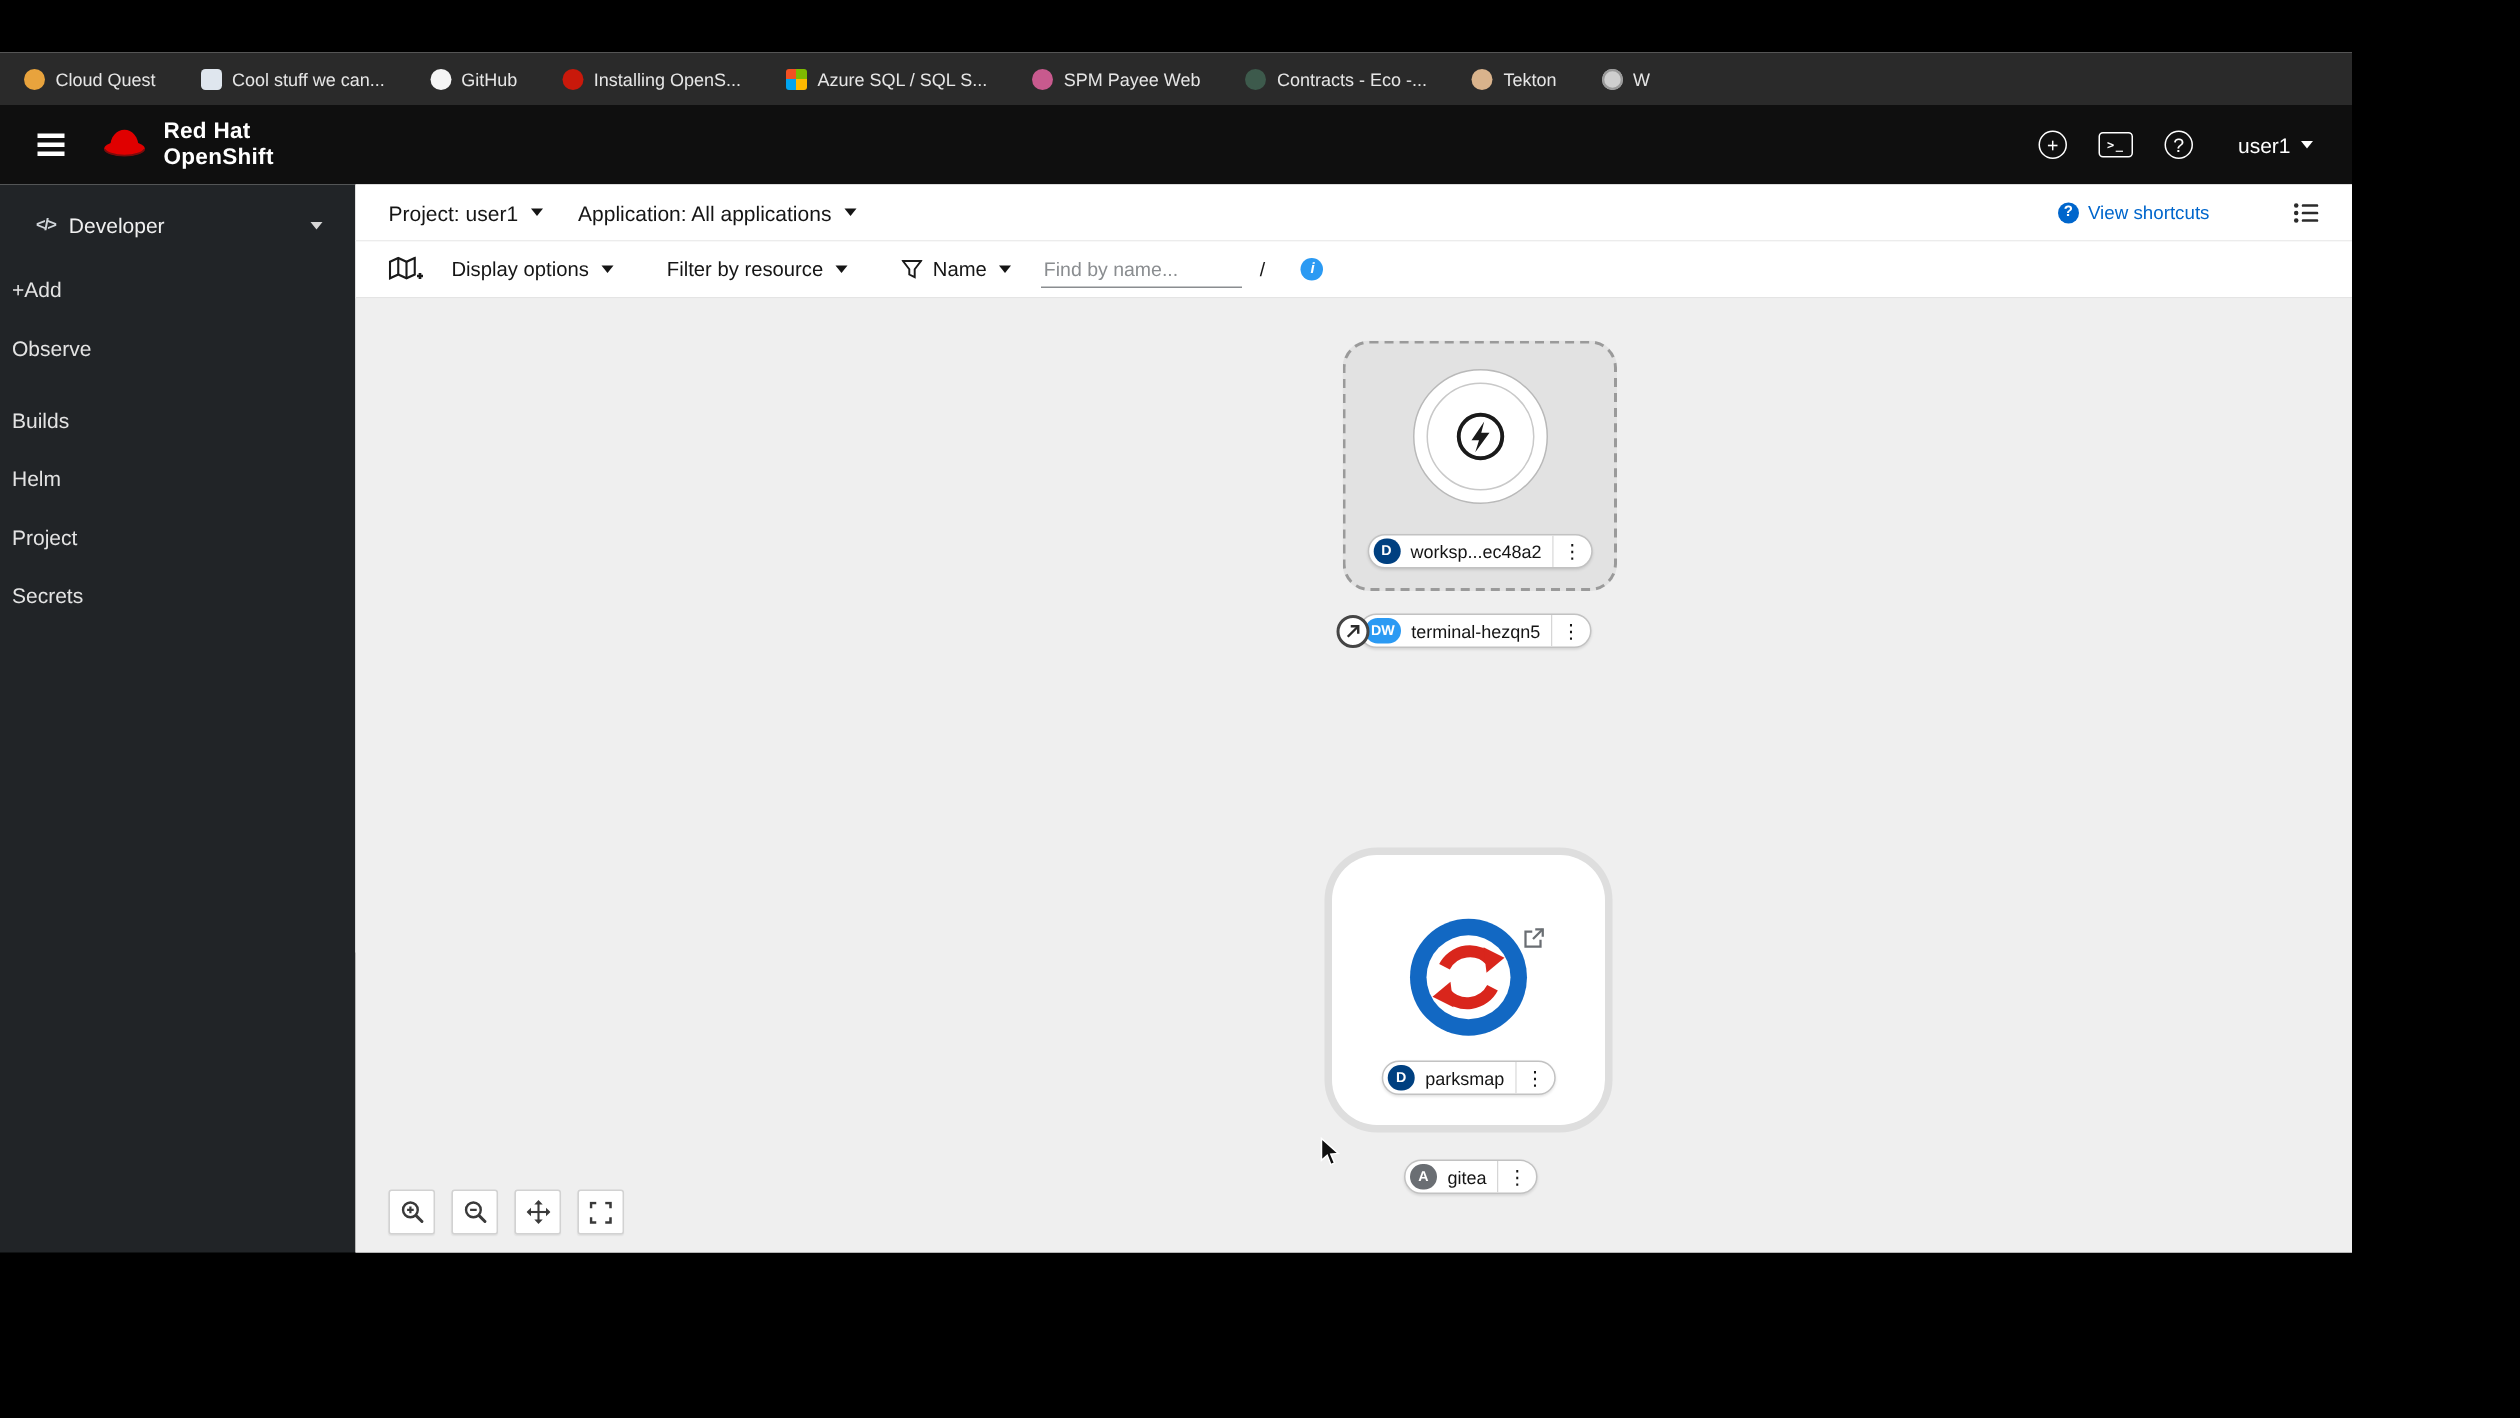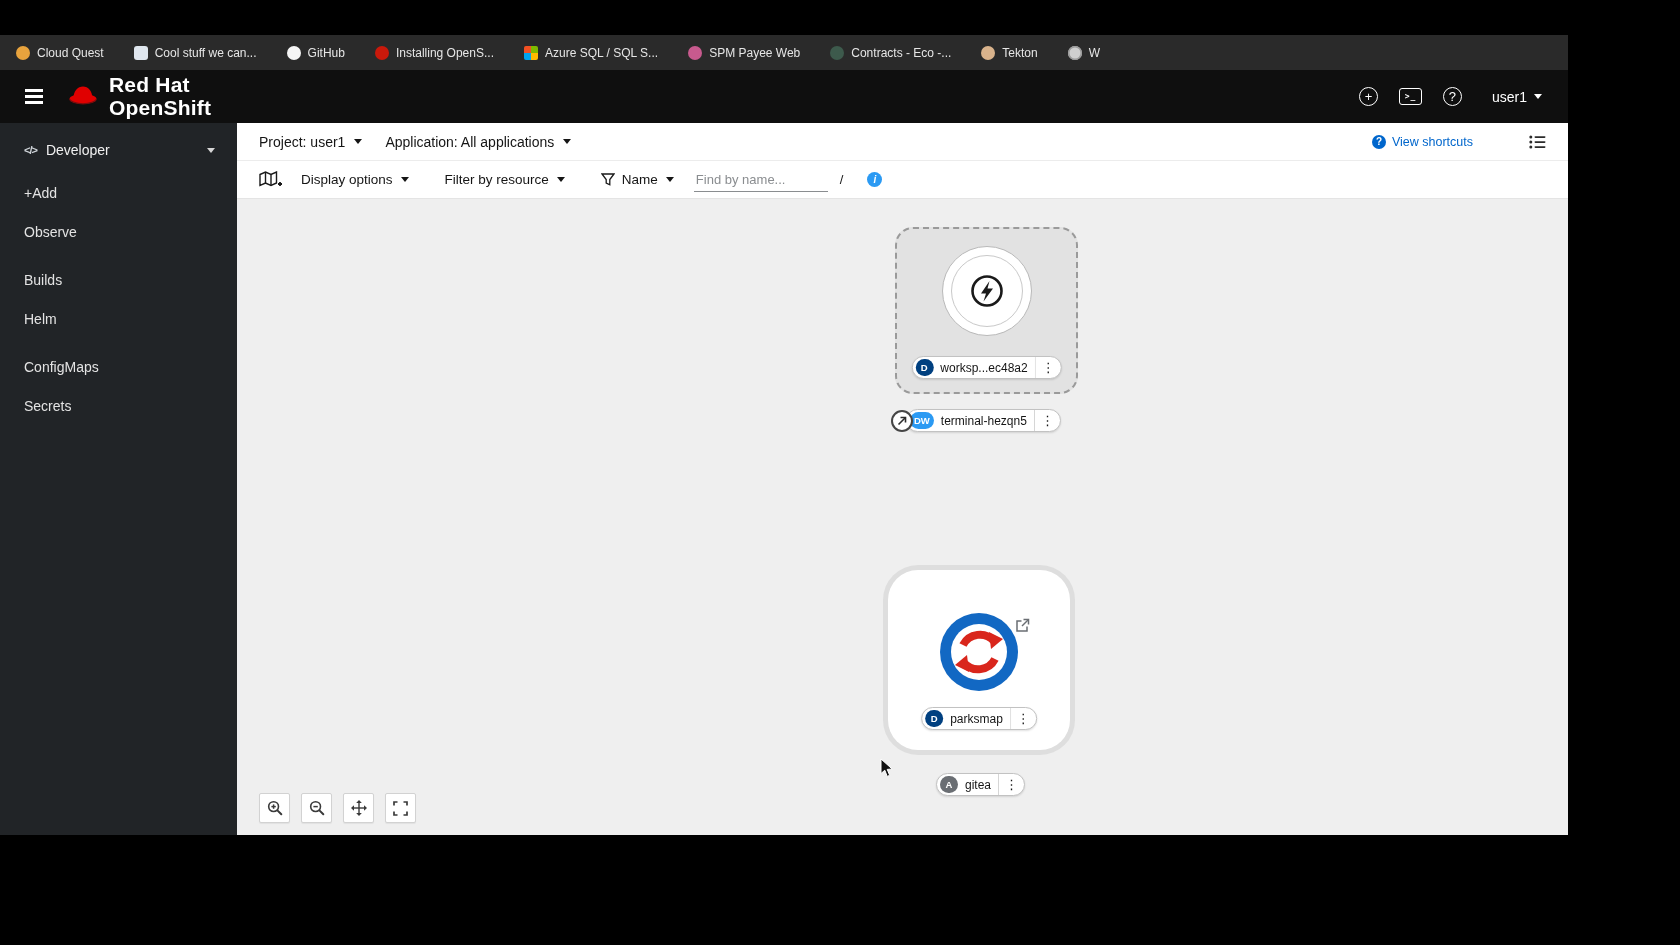--- a/index.html
+++ b/index.html
@@ -26,37 +26,37 @@
   .ic-globe .bm-icon{background:#cfcfcf;border-radius:50%;box-shadow:inset 0 0 0 1.5px #9a9a9a;}
 
   
   .masthead{position:absolute;top:35px;left:0;width:100%;height:53px;background:#0f0f0f;
     display:flex;align-items:center;padding:0 26px 0 16px;box-sizing:border-box;color:#fff;}
   .burger-btn{width:36px;height:36px;display:flex;align-items:center;justify-content:center;cursor:pointer;margin-right:14px;}
   .burger{position:relative;width:18px;height:2.4px;background:#fff;}
   .burger::before,.burger::after{content:"";position:absolute;left:0;width:18px;height:2.4px;background:#fff;}
   .burger::before{top:-6px}.burger::after{top:6px}
   .brand{display:flex;align-items:center;gap:9px;cursor:pointer;}
-  .brand-text{line-height:1.08;font-size:21px;letter-spacing:.2px;}
+  .brand-text{line-height:1.08;font-size:15px;letter-spacing:.2px;}
   .brand-line1{font-weight:bold;display:block;}
   .brand-line2{font-weight:bold;display:block;}
   .mast-right{margin-left:auto;display:flex;align-items:center;gap:21px;}
   .circle-icon{width:19px;height:19px;border:1.6px solid #fff;border-radius:50%;font-size:13px;line-height:1;
     display:flex;align-items:center;justify-content:center;box-sizing:border-box;cursor:pointer;}
   .term-icon{width:23px;height:17px;border:1.6px solid #fff;border-radius:3px;font-size:8px;font-weight:bold;
     letter-spacing:1px;display:flex;align-items:center;justify-content:center;box-sizing:border-box;cursor:pointer;font-family:"DejaVu Sans Mono",monospace;}
   .user-menu{display:flex;align-items:center;gap:7px;font-size:14px;cursor:pointer;margin-left:9px;}
   .caret-w{width:0;height:0;border:4px solid transparent;border-top:5px solid #fff;transform:translateY(2px);}
 
   
   .sidebar{position:absolute;top:88px;left:0;width:237px;height:712px;background:#212427;color:#e8e8e8;}
   .perspective{display:flex;align-items:center;padding:19px 22px 15px 24px;font-size:14px;cursor:pointer;color:#f0f0f0;}
   .persp-icon{font-size:11px;font-weight:bold;color:#cfd4d9;margin-right:9px;letter-spacing:-1px;}
   .persp-caret{margin-left:auto;width:0;height:0;border:4px solid transparent;border-top:5px solid #d6d6d6;transform:translateY(2px);}
-  .nav-item{height:39px;display:flex;align-items:center;padding-left:24px;font-size:14px;cursor:pointer;color:#e3e3e3;}
+  .nav-item{height:39px;display:flex;align-items:center;padding-left:8px;font-size:14px;cursor:pointer;color:#e3e3e3;}
   .nav-item.active{background:#4f5255;color:#fff;}
   .nav-item.spacer{margin-top:9px;align-items:center;}
 
   
   .main{position:absolute;top:88px;left:237px;width:1331px;height:712px;background:#efefef;}
   .context-bar{position:absolute;top:0;left:0;right:0;height:38px;background:#fff;border-bottom:1px solid #ececec;
     display:flex;align-items:center;padding:0 22px;box-sizing:border-box;}
   .dd{display:flex;align-items:center;gap:9px;font-size:14px;color:#151515;cursor:pointer;}
   .caret-d{width:0;height:0;border:4px solid transparent;border-top:5px solid #151515;transform:translateY(2px);}
   .dd2{margin-left:23px;}
@@ -218,24 +218,24 @@
 
 
         <div class="nav-item spacer">
           <span>Builds</span>
         </div>
 
         <div class="nav-item">
           <span>Helm</span>
         </div>
 
-
-        <div class="nav-item spacer">
-          <span>ConfigMaps</span>
-        </div>
+        <div class="nav-item">
+          <span>Project</span>
+        </div>
+
 
         <div class="nav-item">
           <span>Secrets</span>
         </div>
       </nav>
   </aside>
 
   <main class="main">
 
     <div class="context-bar">

